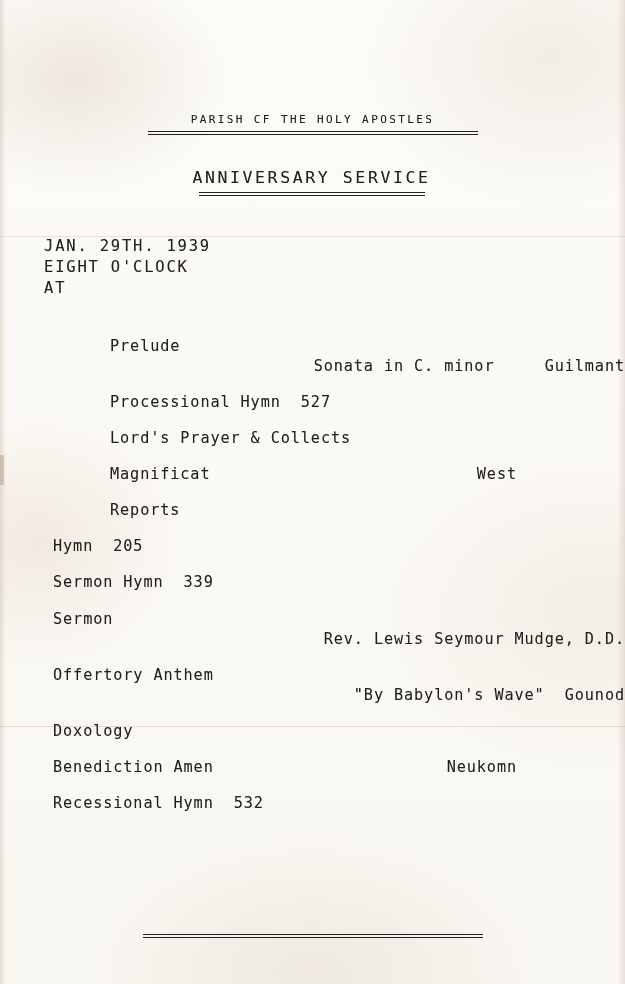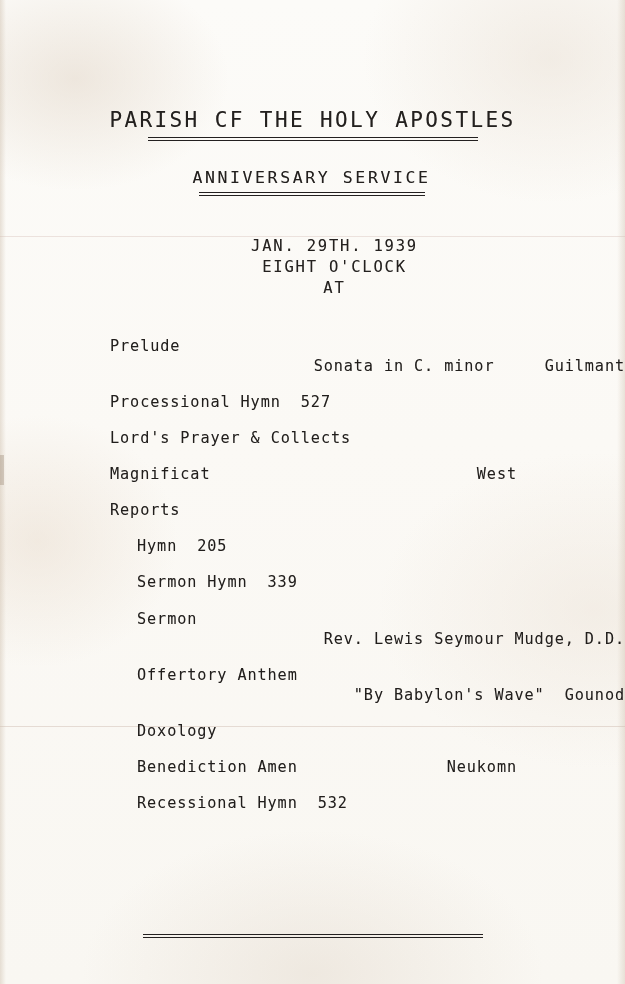--- a/index.html
+++ b/index.html
@@ -60,21 +60,21 @@
   }
 
   .title-block {
     position: absolute;
     left: 0; right: 0;
     top: 108px;
     text-align: center;
   }
   .title-text {
     display: inline-block;
-    font-size: 21px;
+    font-size: 11px;
     letter-spacing: 2.4px;
     color: #23201e;
     padding-bottom: 3px;
   }
   .rule {
     margin: 0 auto;
     border-top: 1.6px solid #232020;
     border-bottom: 1.6px solid #232020;
     height: 2px;
   }
@@ -93,21 +93,20 @@
     letter-spacing: 2.6px;
     color: #23201e;
     padding-bottom: 3px;
   }
   .rule.r-sub { width: 226px; margin-top: 2px; }
 
   .datetime-block {
     position: absolute;
     left: 0; right: 0;
     top: 236px;
-    text-align: center;
     line-height: 1.34;
     font-size: 15.5px;
     letter-spacing: 1.8px;
     color: #24211f;
     margin-left: 44px;
   }
 
   
   .program {
     position: absolute;
@@ -127,21 +126,21 @@
     white-space: pre;
   }
   .entry .line2 {
     display: block;
     white-space: pre;
     text-align: right;
   }
   .ind-110 { padding-left: 110px; }
   .ind-165 { padding-left: 165px; }
   .ind-190 { padding-left: 190px; }
-  .ind-105 { padding-left: 105px; margin-left: 32px; }
+  .ind-105 { padding-left: 53px; }
 
   .rowflex {
     display: flex;
     align-items: baseline;
   }
   .rowflex .left { white-space: pre; }
   .rowflex .right {
     margin-left: auto;
     white-space: pre;
     padding-right: 108px;

